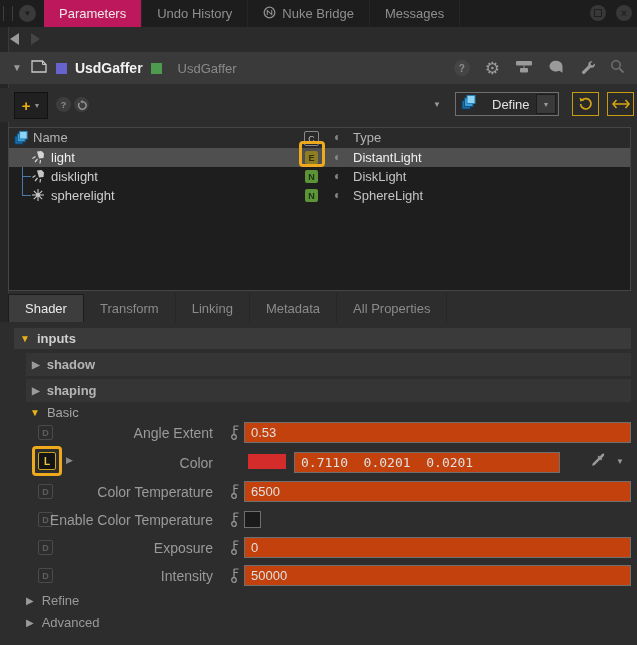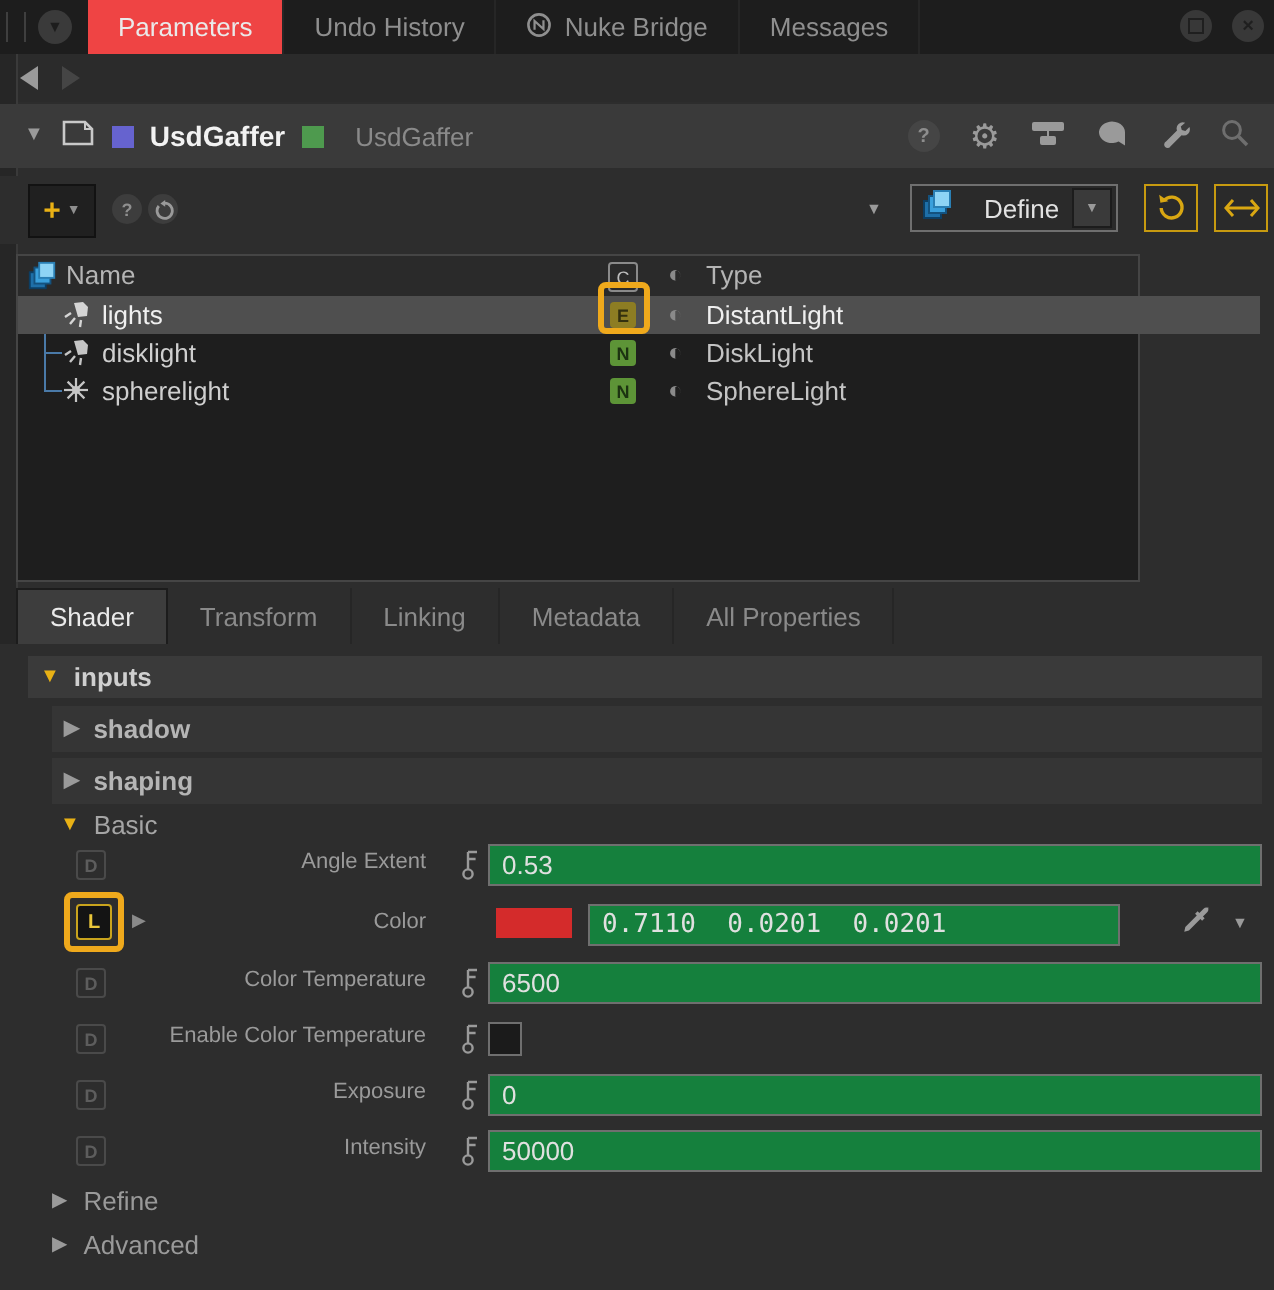--- a/index.html
+++ b/index.html
@@ -7,21 +7,21 @@
        font-family:"Liberation Sans",sans-serif;font-size:13px;color:#c8c8c8;}
 
   
   .titlebar{position:absolute;top:0;left:0;right:0;height:27px;background:#1d1d1d;
             display:flex;align-items:stretch;}
   .drag-handle{width:8px;margin:6px 2px 6px 3px;border-left:1px solid #3f3f3f;border-right:1px solid #3f3f3f;}
   .panel-menu{width:17px;height:17px;border-radius:50%;background:#3a3a3a;margin:5px 8px 0 4px;
               display:flex;align-items:center;justify-content:center;color:#1d1d1d;font-size:8px;}
   .ttab{display:flex;align-items:center;gap:6px;padding:0 15px;color:#8f8f8f;
         border-right:1px solid #262626;cursor:default;}
-  .ttab.active{background:#ef4444;color:#eaeaea;}
+  .ttab.active{background:#be185d;color:#eaeaea;}
   .tb-spacer{flex:1;}
   .circ-ico{width:16px;height:16px;border-radius:50%;background:#383838;margin:5px 5px 0 5px;
             display:flex;align-items:center;justify-content:center;color:#1f1f1f;font-size:10px;font-weight:bold;}
   .circ-ico .sq{width:6px;height:6px;border:1.5px solid #1f1f1f;}
 
   
   .navrow{position:absolute;top:27px;left:0;right:0;height:24px;background:#2b2b2b;
           display:flex;align-items:center;gap:12px;padding-left:10px;}
   .arr{width:0;height:0;border-top:6px solid transparent;border-bottom:6px solid transparent;}
   .arr.back{border-right:9px solid #9a9a9a;}
@@ -56,21 +56,21 @@
   .path-dd{position:absolute;left:433px;top:12px;font-size:8px;color:#9a9a9a;}
   .define{position:absolute;left:455px;top:4px;width:104px;height:24px;background:#2a2a2a;
           border:1px solid #6f6f6f;display:flex;align-items:center;box-sizing:border-box;}
   .define .lbl{color:#e2e2e2;margin-left:15px;}
   .define .ddbtn{margin-left:auto;width:18px;height:18px;background:#3a3a3a;border:1px solid #1c1c1c;
                  display:flex;align-items:center;justify-content:center;font-size:7px;color:#9a9a9a;margin-right:2px;}
   .ybtn{position:absolute;top:4px;height:24px;width:27px;background:#2a2a2a;border:1px solid #c79a10;
         display:flex;align-items:center;justify-content:center;box-sizing:border-box;}
 
   
-  .scene-table{position:absolute;top:127px;left:8px;width:562px;height:164px;background:#1e1e1e;
+  .scene-table{position:absolute;top:127px;left:8px;width:623px;height:164px;background:#1e1e1e;
                border:1px solid #454545;box-sizing:border-box;}
   .st-head{position:relative;height:20px;background:#2a2a2a;border-bottom:1px solid #161616;color:#b4b4b4;}
   .st-head .h-name{position:absolute;left:24px;top:2px;}
   .cbox{position:absolute;left:295px;top:3px;width:13px;height:13px;border:1px solid #8a8a8a;border-radius:2px;
         font-size:9px;color:#bdbdbd;display:flex;align-items:center;justify-content:center;}
   .half{position:absolute;left:325px;top:2px;color:#8a8a8a;font-size:12px;}
   .st-head .h-type{position:absolute;left:344px;top:2px;}
   .strow{position:absolute;left:0;width:621px;height:19px;}
   .strow.sel{background:#4f4f4f;}
   .strow .nm{position:absolute;left:42px;top:2px;color:#cfcfcf;}
@@ -97,23 +97,23 @@
   
   .shader{position:absolute;top:322px;left:0;right:0;bottom:0;background:#2d2d2d;}
   .secbar{position:absolute;height:21px;display:flex;align-items:center;gap:7px;padding-left:6px;
           font-weight:bold;box-sizing:border-box;}
   .secbar.inputs{left:14px;right:6px;top:6px;background:#3a3a3a;color:#cfcfcf;}
   .secbar.sub{left:26px;right:6px;background:#353535;color:#b5b5b5;height:23px;}
   .seclabel{position:absolute;display:flex;align-items:center;gap:7px;color:#a5a5a5;}
   .prow{position:absolute;left:0;right:0;height:24px;}
   .dbadge{position:absolute;left:38px;top:4px;width:13px;height:13px;border:1px solid #4a4a4a;border-radius:2px;
           color:#5d5d5d;font-size:9px;font-weight:bold;display:flex;align-items:center;justify-content:center;}
-  .plabel{position:absolute;left:40px;width:173px;top:4px;text-align:right;color:#9a9a9a;font-size:11px;white-space:nowrap;}
+  .plabel{position:absolute;left:40px;width:173px;top:4px;text-align:right;color:#9a9a9a;font-size:14px;white-space:nowrap;}
   .plug{position:absolute;left:231px;top:2px;}
-  .pfield{position:absolute;left:244px;right:6px;height:19px;background:#15803d;border:1px solid #6f6f6f;
+  .pfield{position:absolute;left:244px;right:6px;height:19px;background:#c2410c;border:1px solid #6f6f6f;
           color:#e0e0e0;display:flex;align-items:center;padding-left:6px;top:1px;}
   .pfield.mono{font-family:"DejaVu Sans Mono",monospace;white-space:pre;}
   .checkbox{position:absolute;left:244px;top:3px;width:15px;height:15px;background:#1b1b1b;border:1px solid #6f6f6f;}
   .swatch{position:absolute;left:248px;top:5px;width:38px;height:15px;}
   .anno.clr{left:32px;top:-3px;width:30px;height:30px;display:flex;align-items:center;justify-content:center;}
   .lbadge{width:16px;height:16px;background:#141414;border:1px solid #c9a41d;border-radius:2px;
           color:#e9c63a;font-size:10px;font-weight:bold;display:flex;align-items:center;justify-content:center;}
   .expander{position:absolute;left:66px;top:6px;color:#8a8a8a;font-size:9px;}
   .eyedrop{position:absolute;left:590px;top:3px;}
   .clr-dd{position:absolute;left:616px;top:8px;font-size:8px;color:#9a9a9a;}
@@ -244,21 +244,21 @@
     <div class="treev"></div>
     <div class="treeh" style="top:29px"></div>
     <div class="treeh" style="top:48px"></div>
     <div class="treeh" style="top:67px"></div>
 
     <div class="strow sel" style="top:20px">
       <span class="licon"><svg width="14" height="14" viewBox="0 0 14 14">
             <path d="M6 1.5 L10.5 1 L13 3.5 L12.5 8 L8 8.5 Z" fill="#d5d5d5"></path>
             <path d="M6.5 9 L4 12 M4.5 6.5 L1.5 8.5 M9.5 10 L9 13.5" stroke="#d5d5d5" stroke-width="1.2"></path>
           </svg></span>
-      <span class="nm">lights</span>
+      <span class="nm">light</span>
       <span class="sbadge olive">E</span>
       <span class="half" style="left:325px">◐</span>
       <span class="ty">DistantLight</span>
     </div>
     <div class="strow" style="top:39px">
       <span class="licon"><svg width="14" height="14" viewBox="0 0 14 14">
             <path d="M6 1.5 L10.5 1 L13 3.5 L12.5 8 L8 8.5 Z" fill="#c5c5c5"></path>
             <path d="M6.5 9 L4 12 M4.5 6.5 L1.5 8.5 M9.5 10 L9 13.5" stroke="#c5c5c5" stroke-width="1.2"></path>
           </svg></span>
       <span class="nm">disklight</span>

